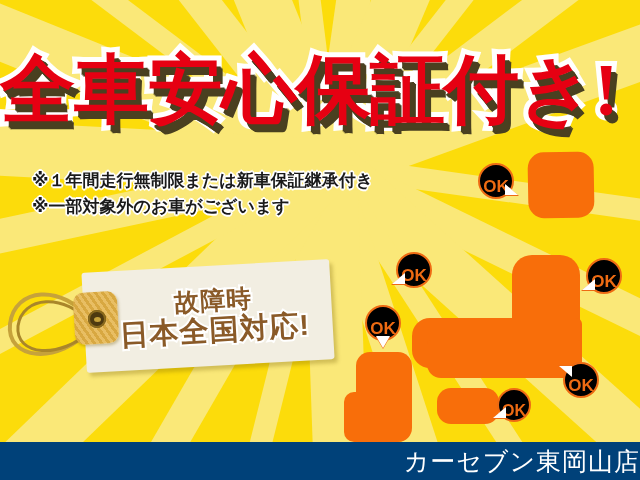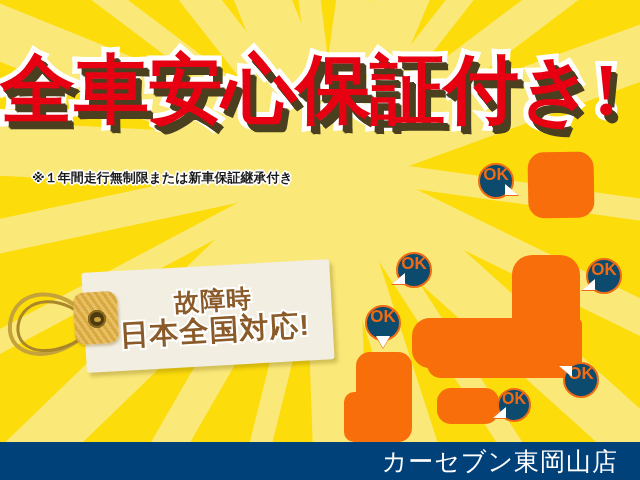--- a/index.html
+++ b/index.html
@@ -80,25 +80,25 @@
   }
   #seat-base {
     left: 437px; top: 388px;
     width: 62px; height: 36px;
     border-radius: 14px;
   }
 
   
   .ok-bubble {
     position: absolute;
-    background: #0c4a6e;
+    background: #000000;
     border: 2px solid #EE6B13;
     border-radius: 50%;
     display: flex;
-    align-items: flex-start;
+    align-items: flex-end;
     justify-content: center;
     color: #EE6B13;
     font-weight: bold;
     font-family: "Liberation Sans", "DejaVu Sans", sans-serif;
     box-sizing: border-box;
   }
   .ok-bubble .tail {
     position: absolute;
     width: 0; height: 0;
     border-style: solid;
@@ -173,21 +173,21 @@
     white-space: nowrap;
   }
 
   
   #notes {
     position: absolute;
     left: 32px; top: 168px;
     width: 400px;
   }
   .note-line {
-    font-size: 13px;
+    font-size: 17px;
     font-weight: bold;
     color: #1a1a1a;
     line-height: 1.55;
     letter-spacing: 0px;
     white-space: nowrap;
     text-shadow:
       1.6px 0 0 #fff, -1.6px 0 0 #fff,
       0 1.6px 0 #fff, 0 -1.6px 0 #fff,
       1.2px 1.2px 0 #fff, -1.2px 1.2px 0 #fff,
       1.2px -1.2px 0 #fff, -1.2px -1.2px 0 #fff;
@@ -274,21 +274,20 @@
     background: #004179;
     display: flex;
     align-items: center;
     justify-content: flex-end;
   }
   #store-name {
     color: #ffffff;
     font-size: 25px;
     font-weight: normal;
     letter-spacing: 1px;
-    padding-right: 22px;
     white-space: nowrap;
   }
 </style>
 </head>
 <body>
 
 <div id="banner">
 
   <div class="bg-base"></div>
   <div class="rays" id="rays-layer">
@@ -351,20 +350,21 @@
       </div>
     </div>
 
 
   <div id="main-strip">
     <span id="main-title">全車安心保証付き!</span>
   </div>
 
   <div id="notes">
     <div class="note-line">※１年間走行無制限または新車保証継承付き</div>
+    <div class="note-line">※一部対象外のお車がございます</div>
   </div>
 
   <div id="tag-group">
     <svg id="tag-string" viewBox="0 0 350 130">
       <path d="M92 60 C 62 20, 14 26, 10 62 C 6 98, 58 104, 92 66" fill="none" stroke="#C6A23B" stroke-width="4" stroke-linecap="round"></path>
       <path d="M92 62 C 64 30, 22 34, 18 64 C 15 94, 60 98, 92 68" fill="none" stroke="#A9862A" stroke-width="3" stroke-linecap="round"></path>
     </svg>
     <div id="tag-card"></div>
     <div id="tag-eyelet"></div>
     <div id="tag-grommet"></div>

